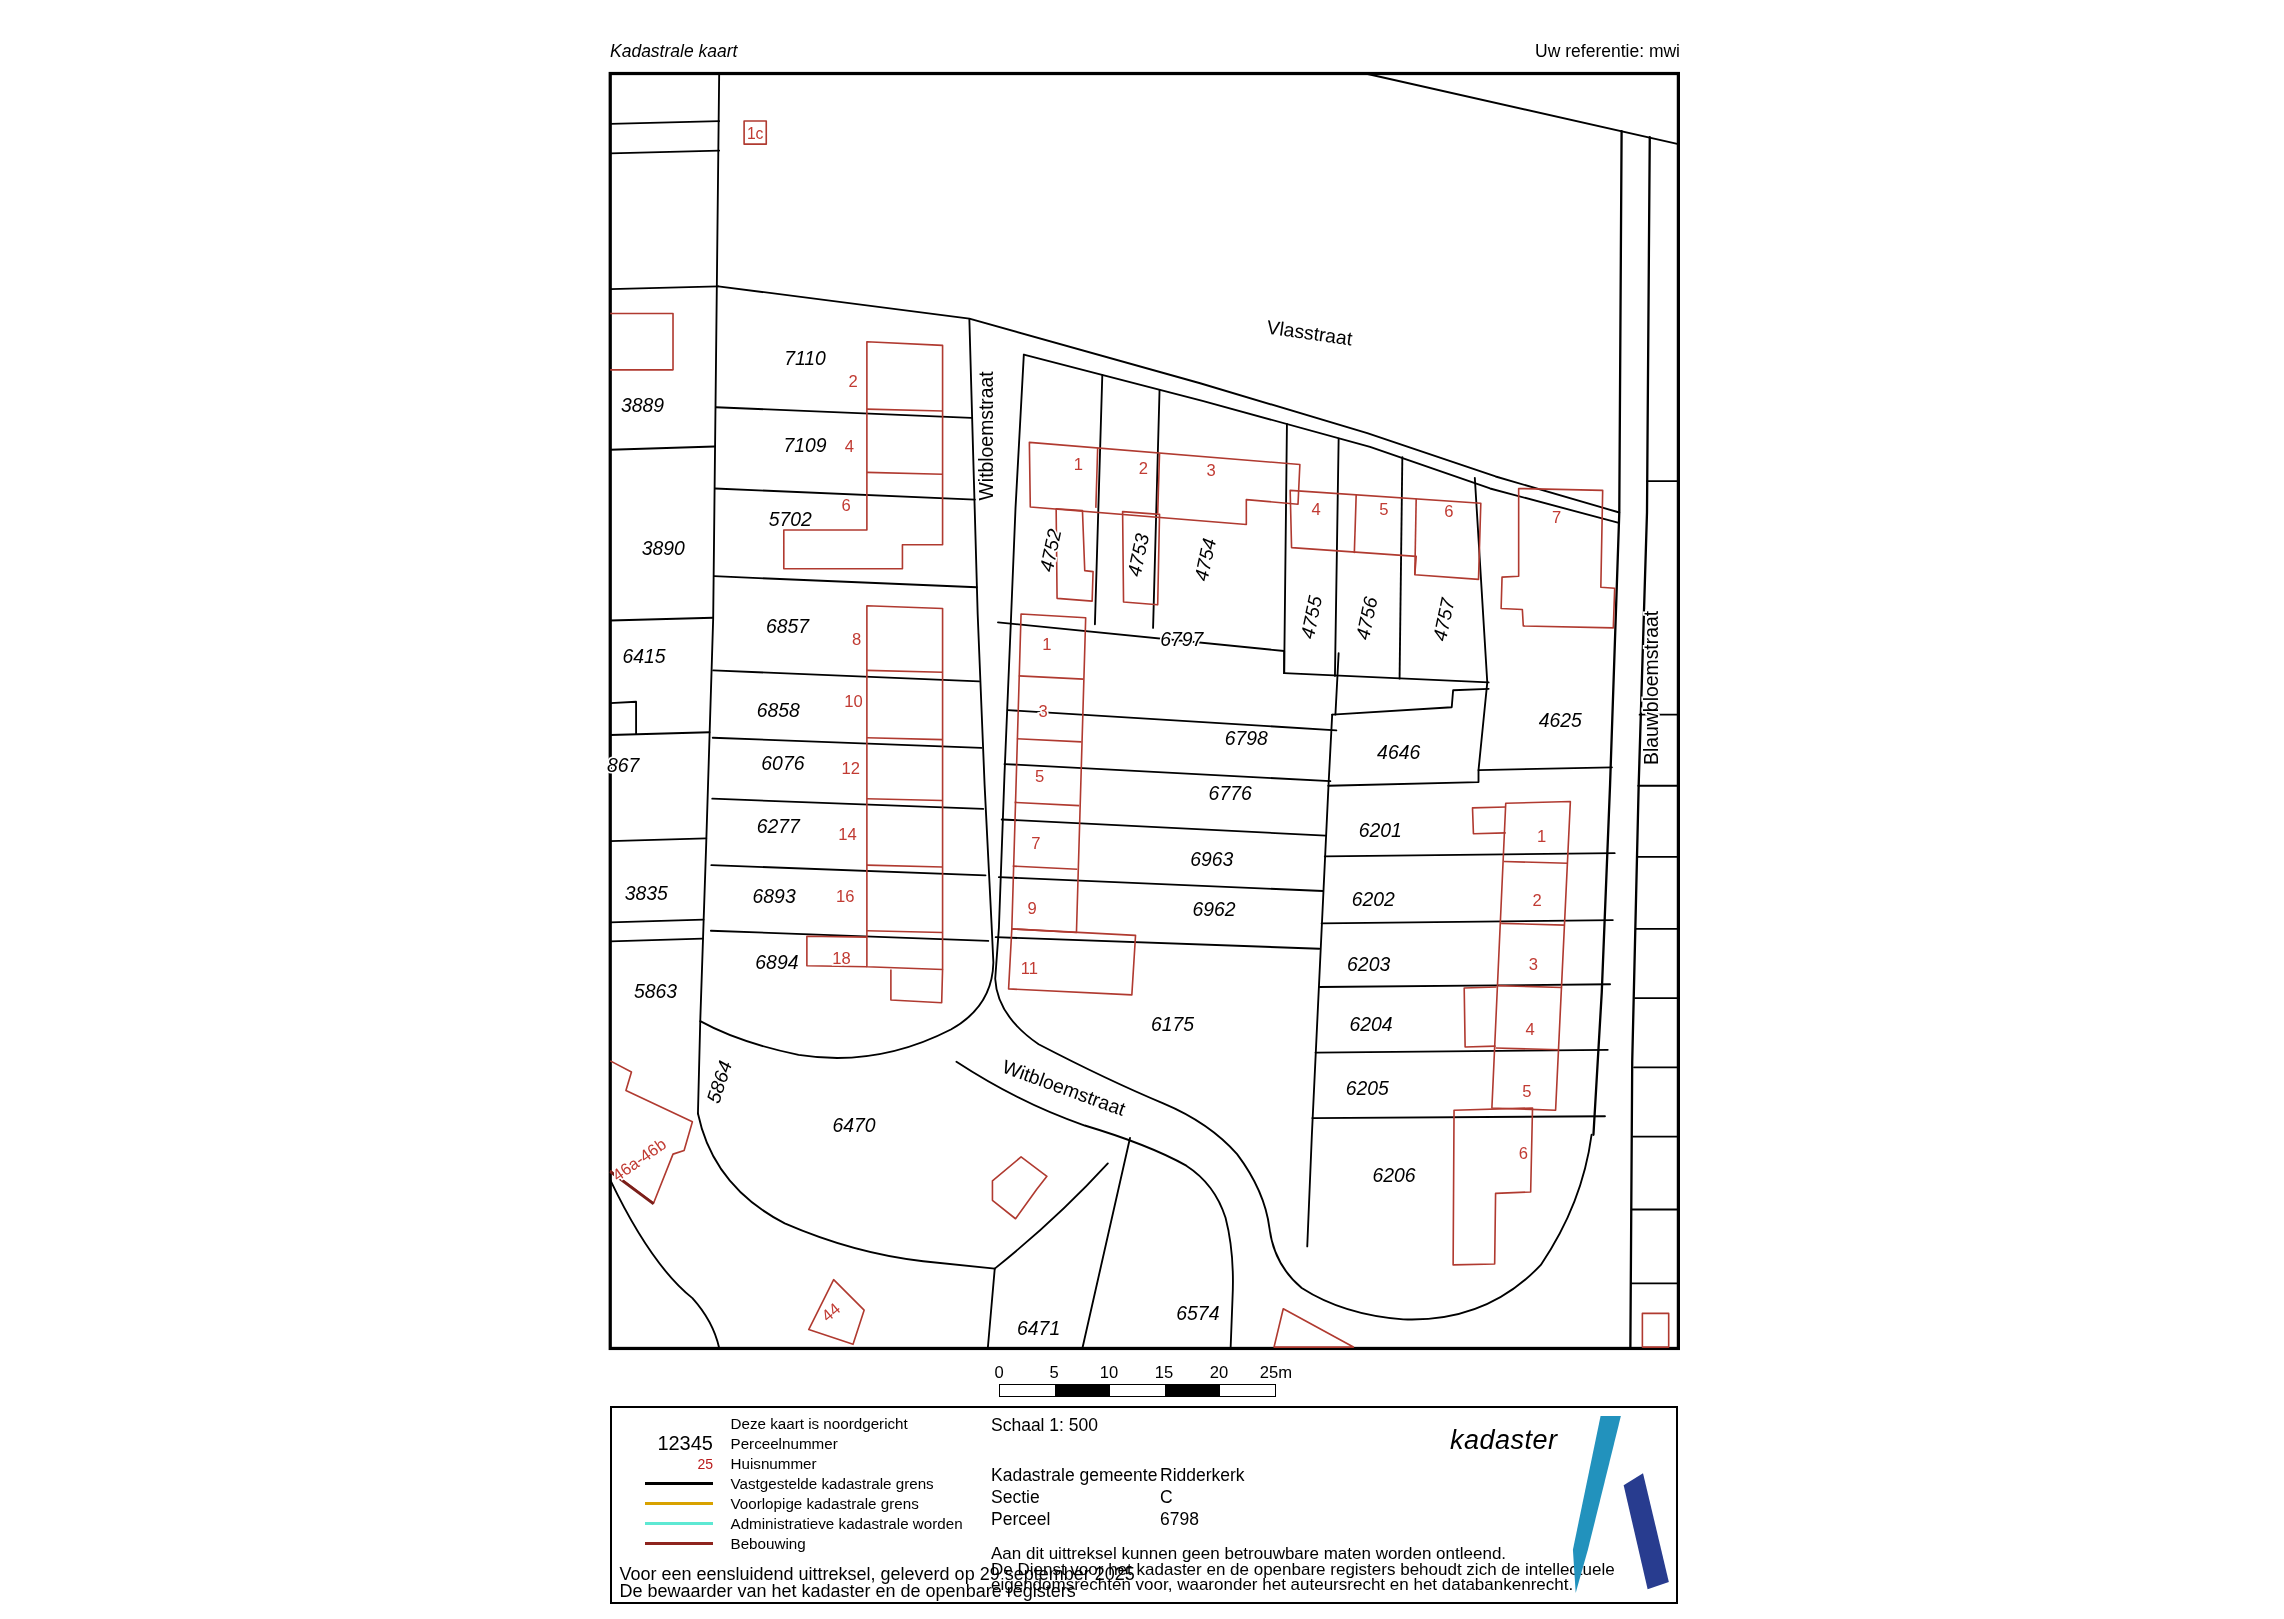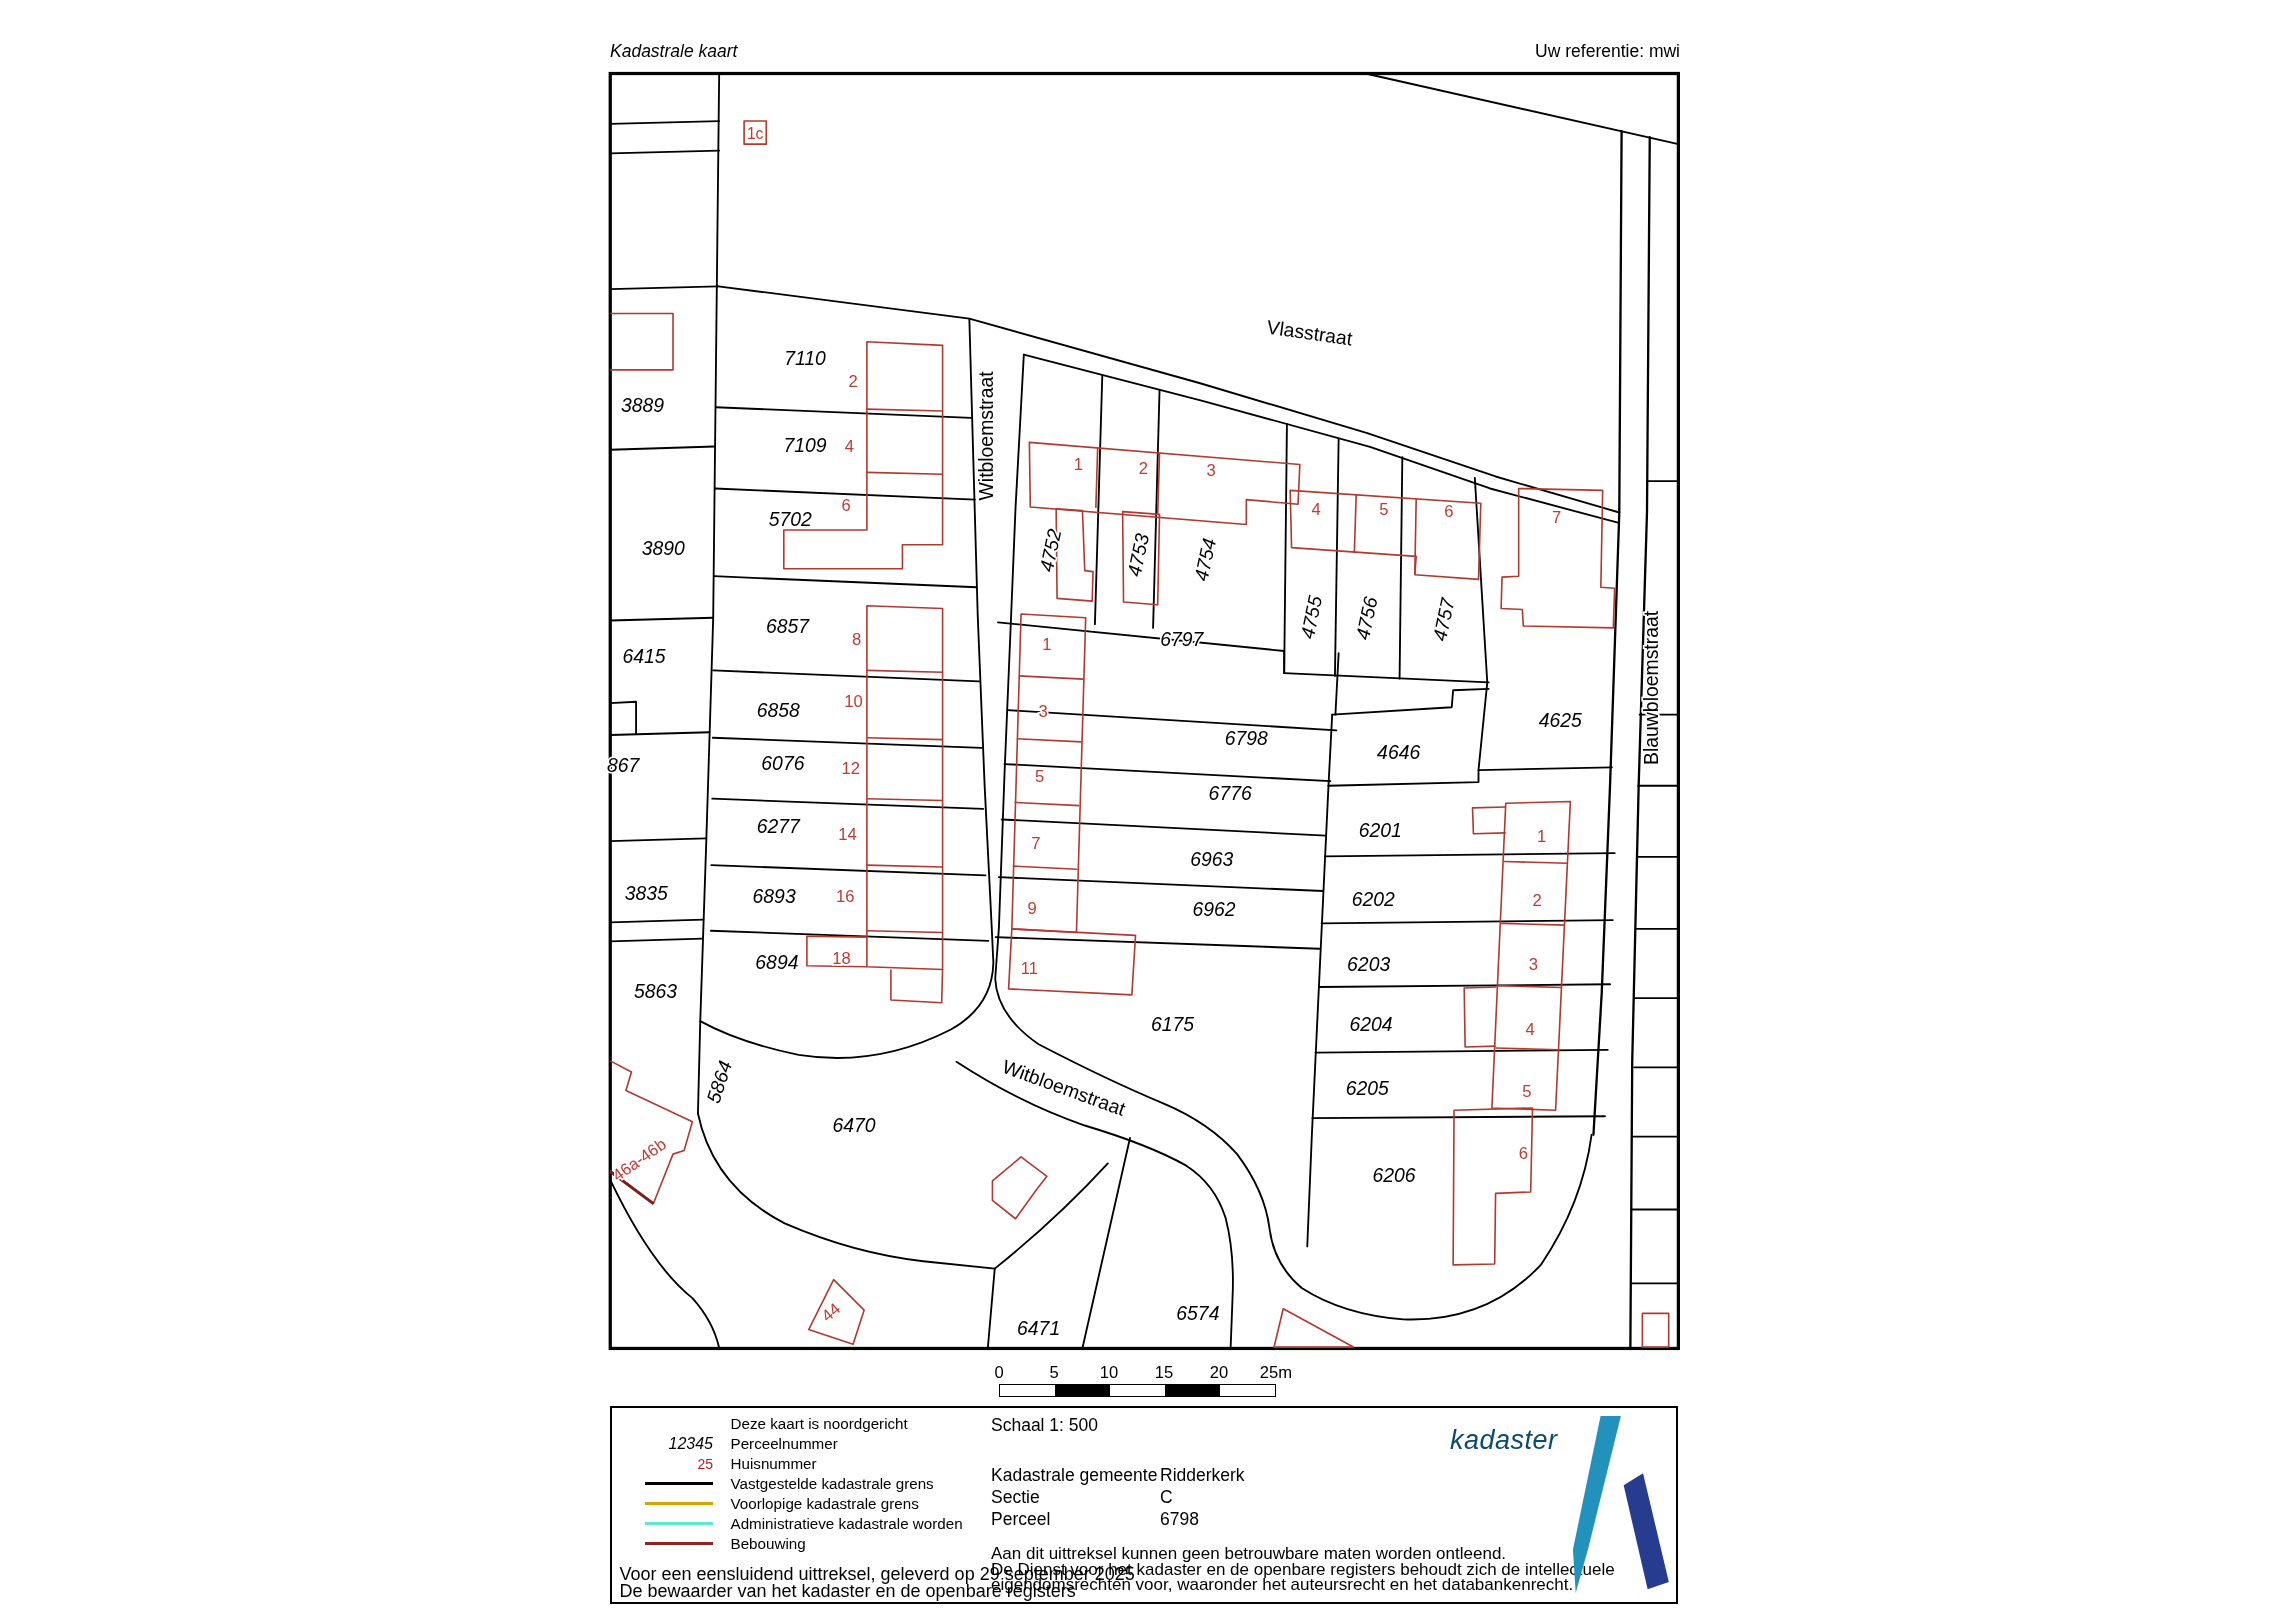--- a/index.html
+++ b/index.html
@@ -22,30 +22,30 @@
   
   #infobox{position:absolute;left:610px;top:1406px;width:1068px;height:198px;border:2.3px solid #000;box-sizing:border-box;background:#fff;}
   #legend{position:absolute;left:32px;top:5.5px;font-size:15.2px;}
   .lrow{display:flex;align-items:center;height:20px;}
   .lsym{width:69px;display:flex;justify-content:flex-end;align-items:center;margin-right:17.5px;}
   .lsym .sw{width:68px;height:3.2px;display:inline-block;}
   .sw-line-vast{background:#000000;}
   .sw-line-voorlopig{background:#d8a200;}
   .sw-line-admin{background:#5ee8d3;}
   .sw-line-bebouwing{background:#8e241e;}
-  .sample-parcel{font-style:italic;font-size:16px;}
+  .sample-parcel{font-size:20px;}
   .sample-house{color:#b91c1c;font-size:14px;}
   #delivery{position:absolute;left:7.4px;top:158px;font-size:18px;line-height:16.6px;}
   #midcol{position:absolute;left:379px;top:6.5px;font-size:17.5px;}
   #midcol .schaal{margin-bottom:29px;}
   .irow{display:flex;height:22px;}
   .irow .ilab{width:169px;}
   #disclaimer{position:absolute;left:379px;top:138px;font-size:17px;line-height:15.7px;}
   #logo{position:absolute;left:838px;top:3.7px;width:222px;height:188px;}
-  #logo-text{position:absolute;left:0px;top:13px;width:106px;text-align:right;font-size:27px;font-style:italic;color:#0c4a6e;letter-spacing:0.5px;}
+  #logo-text{position:absolute;left:0px;top:13px;width:106px;text-align:right;font-size:27px;font-style:italic;color:#000000;letter-spacing:0.5px;}
   #logo-mark{position:absolute;left:110px;top:0px;}
 </style>
 </head>
 <body>
 
 <div class="hdr" id="hdr-title">Kadastrale kaart</div>
 <div class="hdr" id="hdr-ref">Uw referentie: mwi</div>
 
 <svg id="map-svg" width="2284" height="1620" viewBox="0 0 4948 3509">
 

